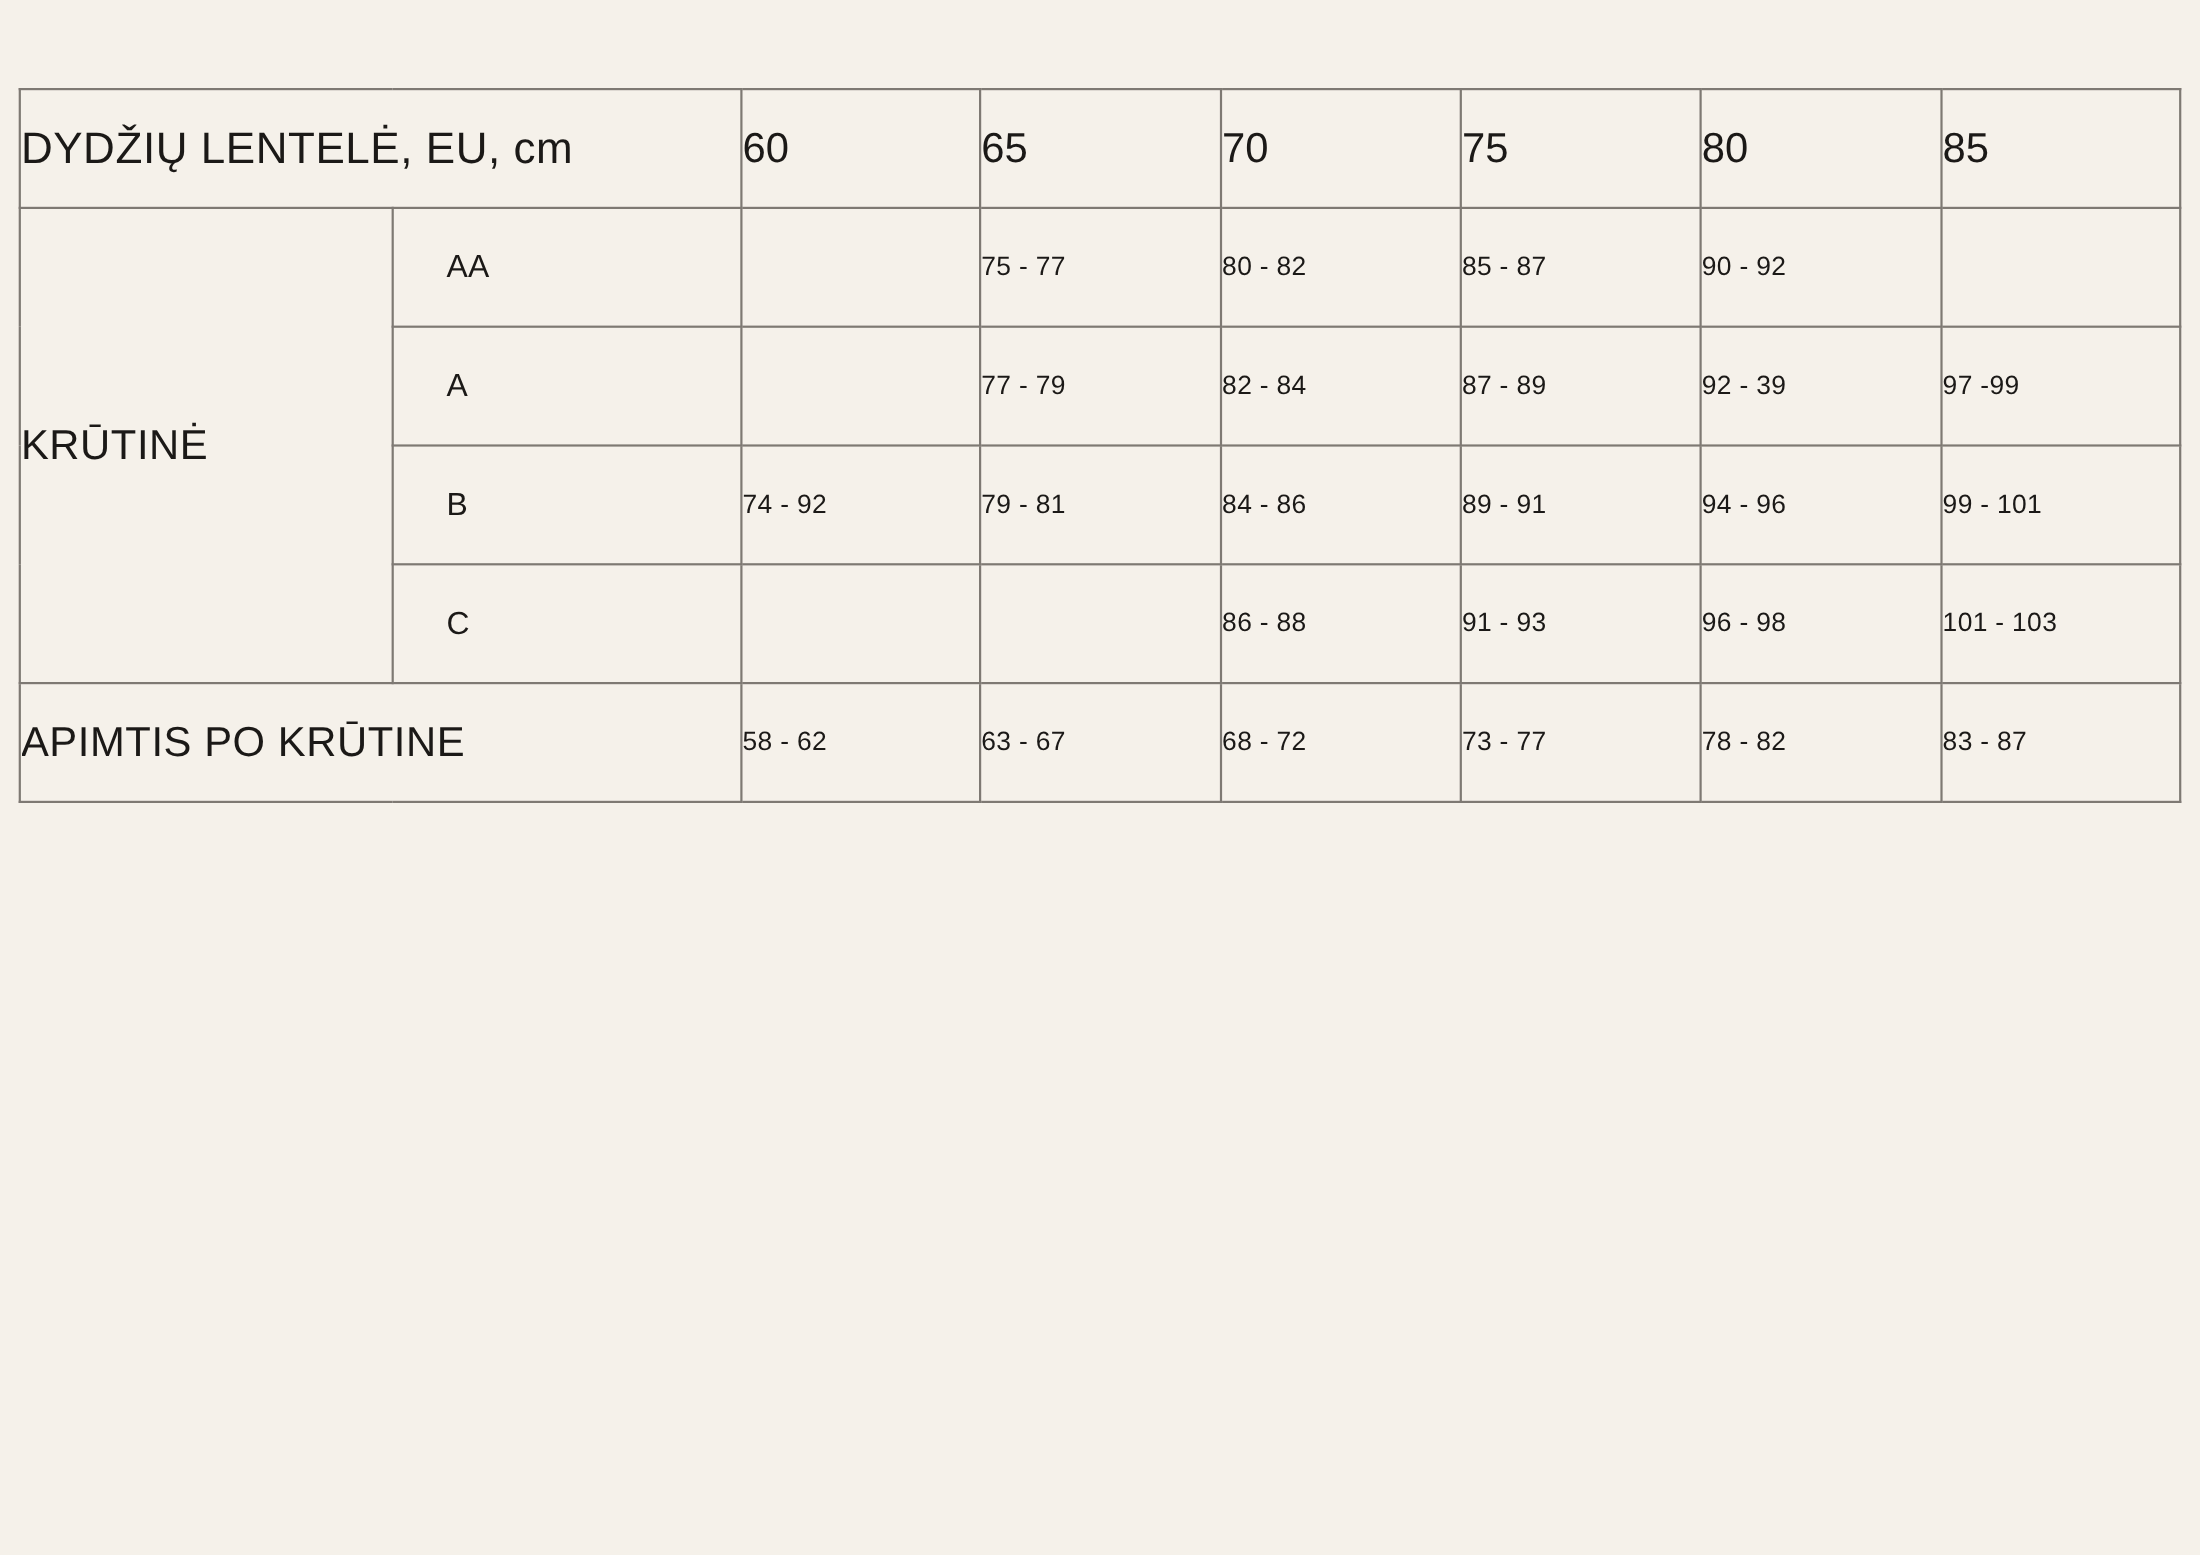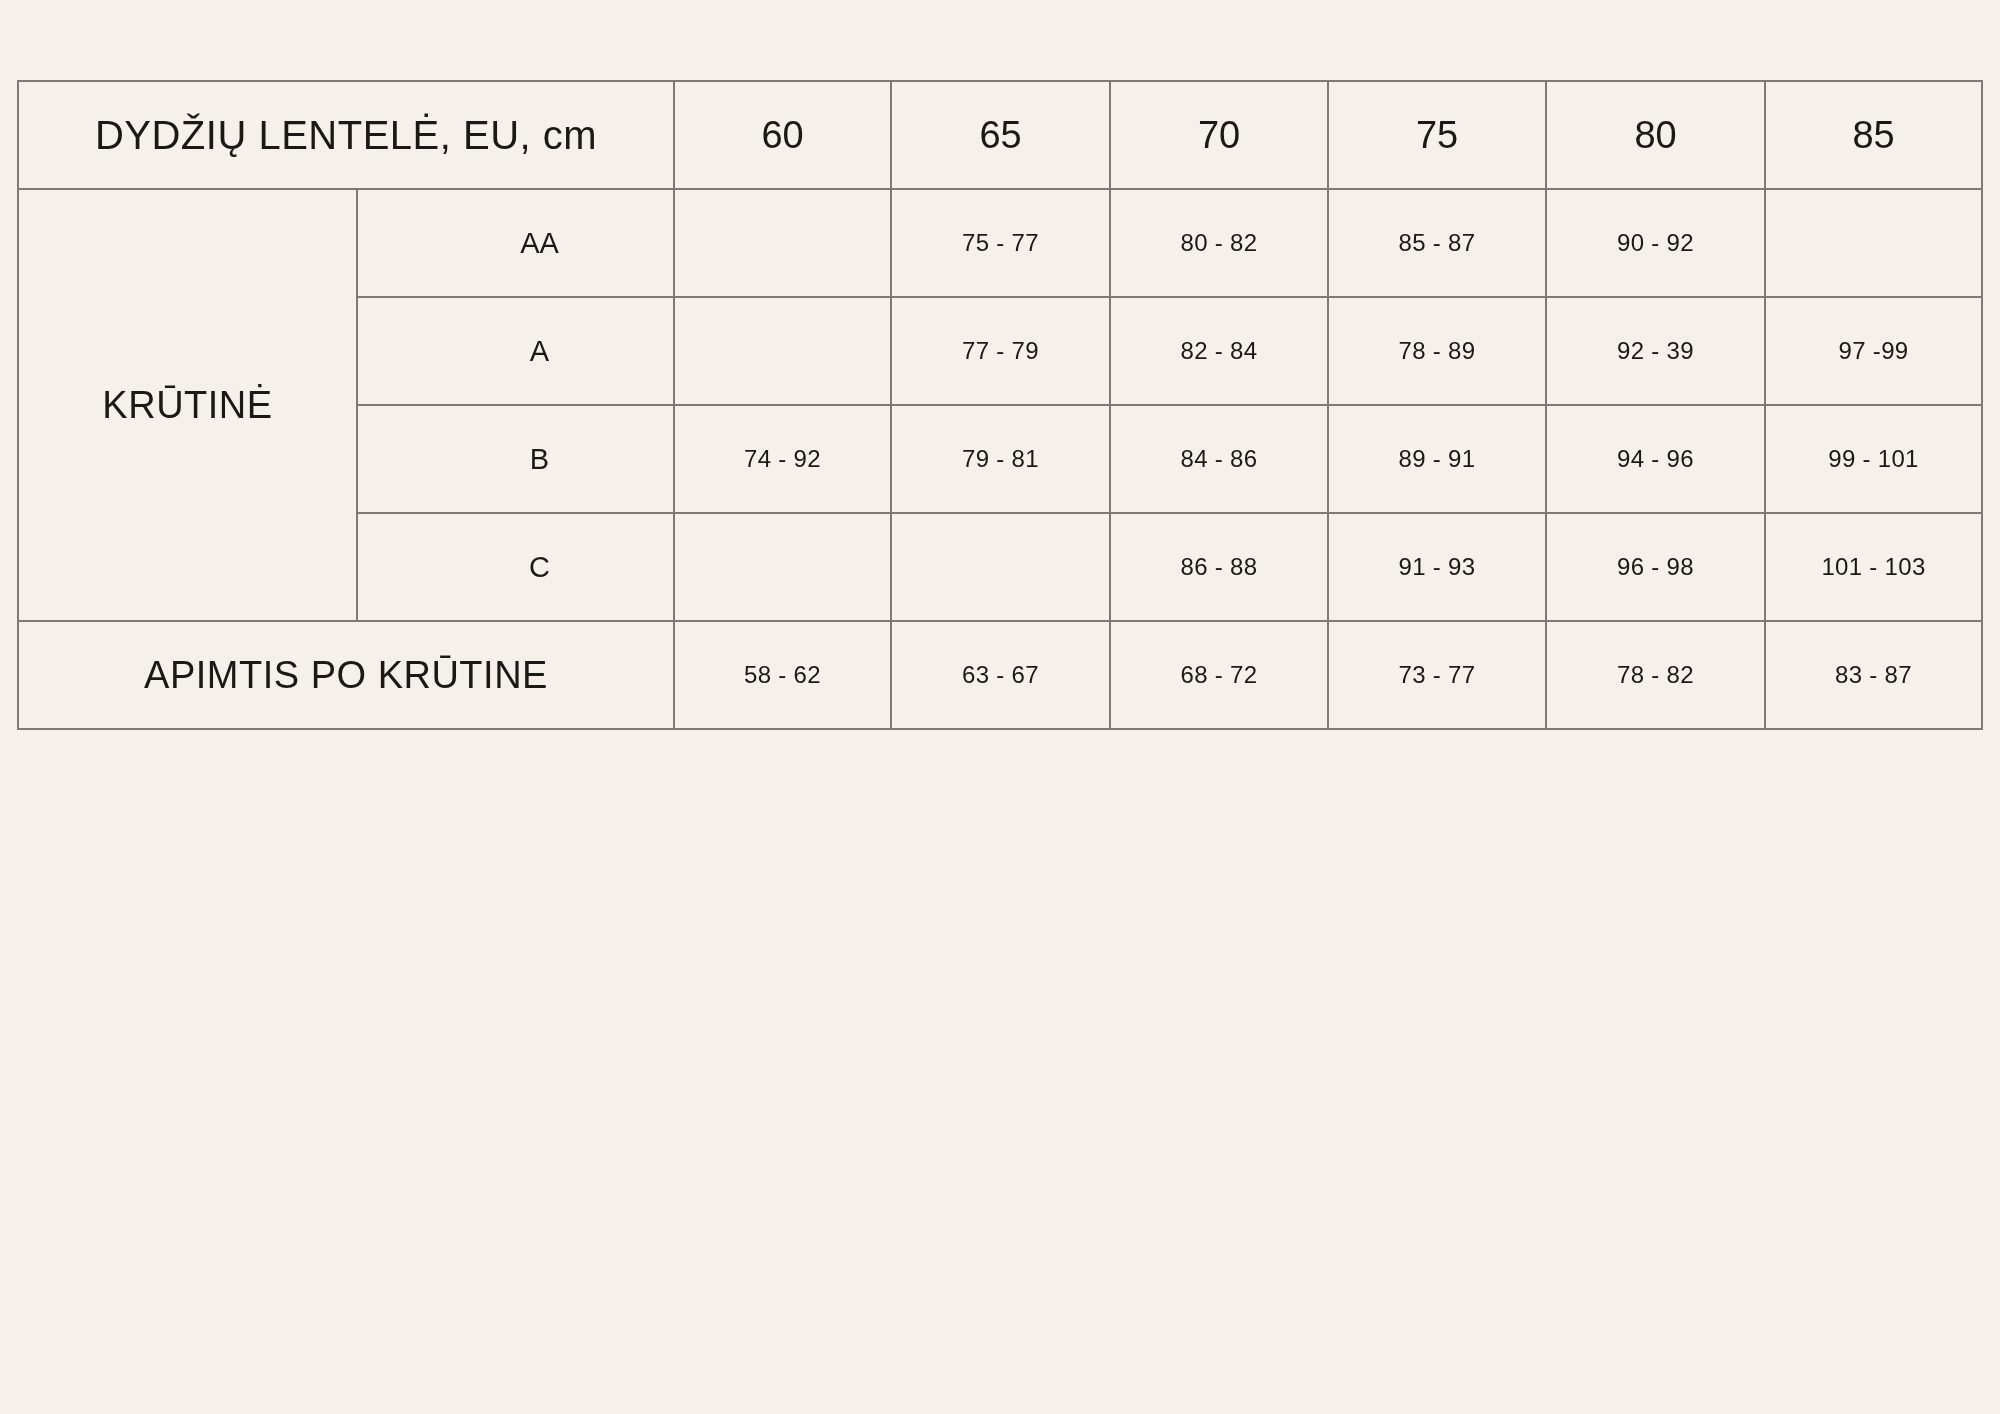--- a/index.html
+++ b/index.html
@@ -20,21 +20,21 @@
     left: 17px;
     top: 80px;
     width: 1964px;
     height: 648px;
     border-collapse: collapse;
     table-layout: fixed;
     background: var(--page-bg);
   }
   .size-table td {
     border: 2px solid var(--table-border);
-    text-align: center;
+    text-align: left;
     vertical-align: middle;
     color: var(--text);
     overflow: hidden;
     white-space: nowrap;
   }
   .size-table tr { height: 108px; }
   .title-cell {
     font-size: 40px;
     letter-spacing: 0.5px;
   }
@@ -93,21 +93,21 @@
       <td class="val-cell">80 - 82</td>
       <td class="val-cell">85 - 87</td>
       <td class="val-cell">90 - 92</td>
       <td class="val-cell"></td>
     </tr>
     <tr>
       <td class="cup-cell">A</td>
       <td class="val-cell"></td>
       <td class="val-cell">77 - 79</td>
       <td class="val-cell">82 - 84</td>
-      <td class="val-cell">78 - 89</td>
+      <td class="val-cell">87 - 89</td>
       <td class="val-cell">92 - 39</td>
       <td class="val-cell">97 -99</td>
     </tr>
     <tr>
       <td class="cup-cell">B</td>
       <td class="val-cell">74 - 92</td>
       <td class="val-cell">79 - 81</td>
       <td class="val-cell">84 - 86</td>
       <td class="val-cell">89 - 91</td>
       <td class="val-cell">94 - 96</td>

